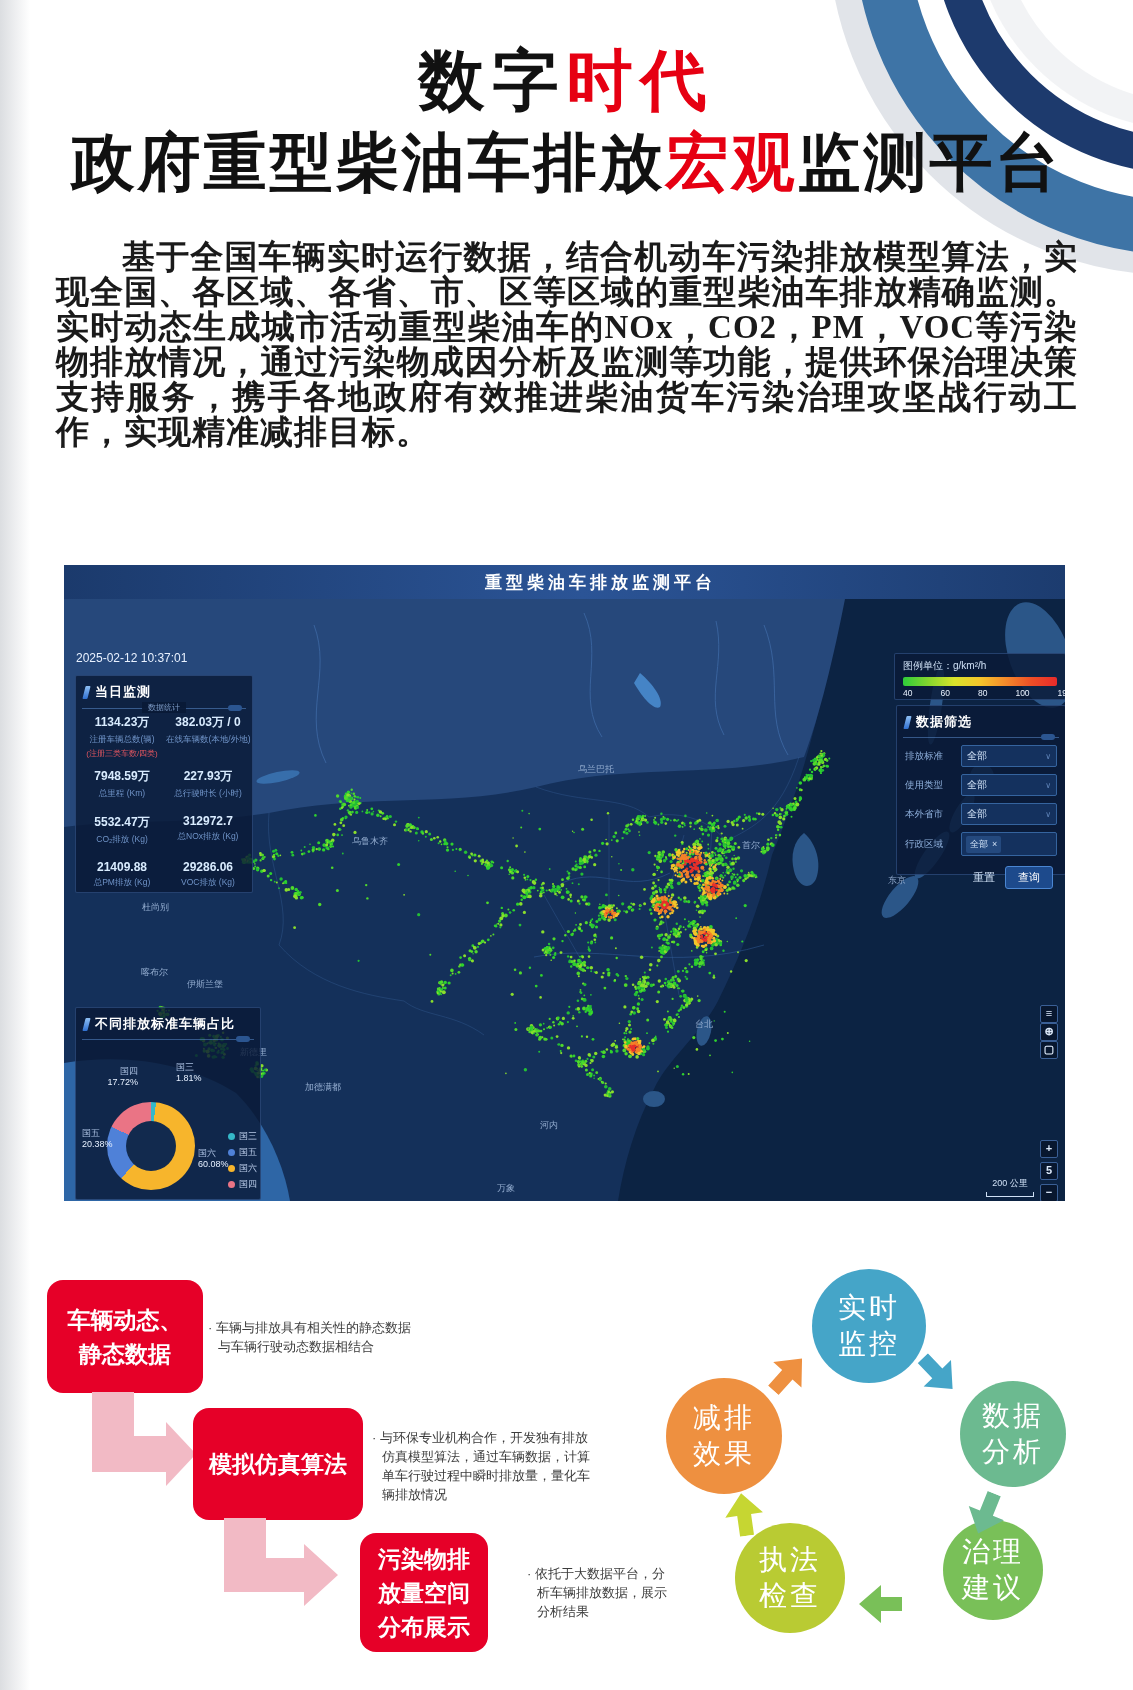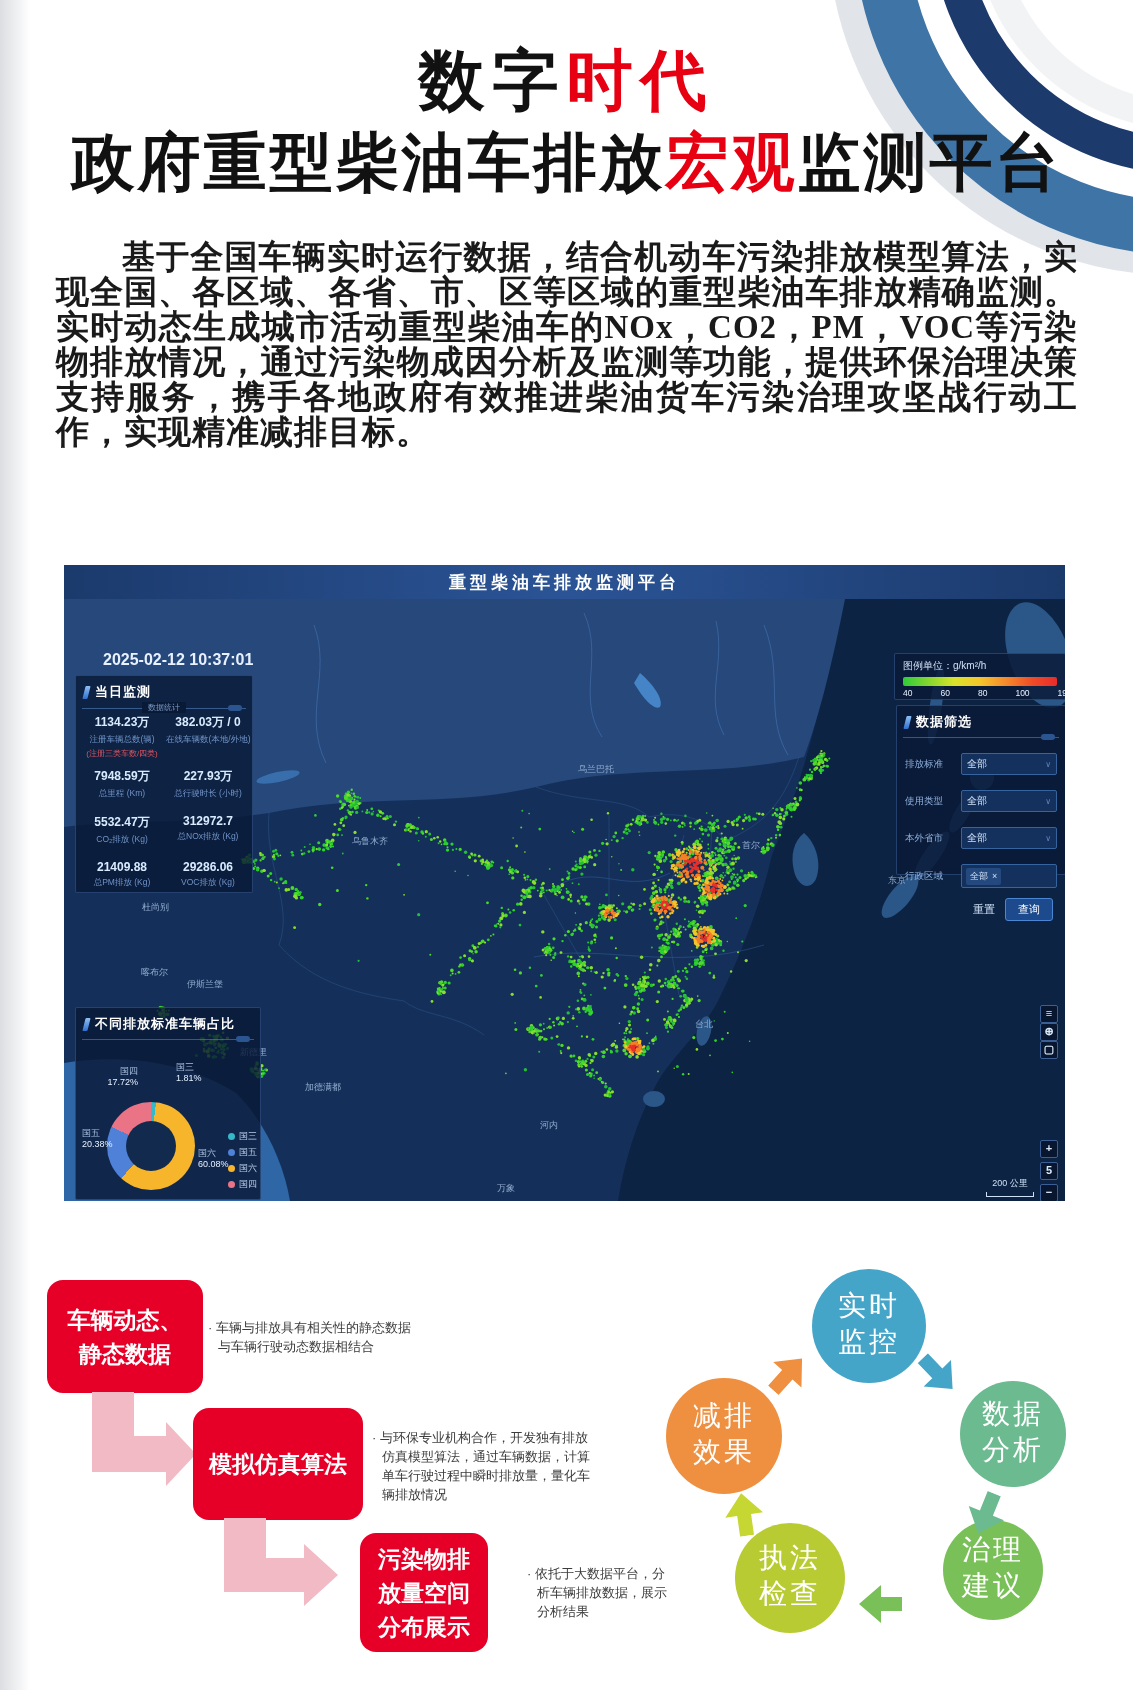--- a/index.html
+++ b/index.html
@@ -16,41 +16,41 @@
       font-family:"Liberation Serif",serif;font-weight:600;color:#1a1a1a;
       font-size:33px;line-height:35px;text-align:justify;text-indent:66px;letter-spacing:1px;}
   .leftshade{position:absolute;left:0;top:0;width:30px;height:1690px;
       background:linear-gradient(90deg,rgba(190,194,200,.55),rgba(190,194,200,0));}
   
   #dash{position:absolute;left:64px;top:565px;width:1001px;height:636px;
       background:#14305a;overflow:hidden;}
   #dashHeader{position:absolute;left:0;top:0;width:1001px;height:34px;z-index:6;
       background:linear-gradient(90deg,#1b3a6c,#2b5496 50%,#1b3a6c);
       display:flex;align-items:center;justify-content:center;
-      color:#fff;font-size:17px;font-weight:700;letter-spacing:4px;}
+      color:#fff;font-size:17px;font-weight:700;letter-spacing:4px;padding-left:36px;}
   .panel{position:absolute;background:rgba(10,26,55,.82);
       border:1px solid rgba(86,136,205,.35);border-radius:2px;z-index:5;box-sizing:border-box;}
   .p-head{display:flex;align-items:center;gap:6px;padding:7px 8px 4px 8px;}
   .accent{width:5px;height:13px;background:linear-gradient(180deg,#8fc0f5,#2f6fd0);
       transform:skewX(-14deg);border-radius:1px;}
   .p-title{color:#fff;font-size:13px;font-weight:700;letter-spacing:1px;}
   .p-div{height:1px;background:rgba(96,148,215,.5);margin:0 6px;position:relative;}
   .p-sub{position:absolute;left:50%;top:-6px;transform:translateX(-50%);
       background:rgba(10,26,55,.95);padding:0 6px;color:#7e9cc7;font-size:8px;}
   .p-toggle{position:absolute;right:4px;top:-3px;width:14px;height:6px;border-radius:3px;
       background:#2b5590;}
   .statcell{position:absolute;width:84px;text-align:center;}
   .statv{color:#d9ecff;font-size:12px;font-weight:700;white-space:nowrap;}
   .statl{color:#6f93c7;font-size:8.5px;margin-top:3px;white-space:nowrap;}
   .statn{color:#e0555f;font-size:8px;margin-top:2px;white-space:nowrap;}
   .lg-bar{height:9px;border-radius:2px;margin:4px 8px 2px 8px;
       background:linear-gradient(90deg,#2ecc3a,#86d62e,#d9e32b,#f5c52b,#f58a2b,#ef4e26,#e82b2b);}
   .lg-ticks{display:flex;justify-content:flex-start;margin:1px 8px 0 8px;
       color:#eaf3ff;font-size:8.5px;gap:28px;}
-  .f-row{display:flex;align-items:center;gap:6px;margin:15px 8px 0 8px;}
+  .f-row{display:flex;align-items:center;gap:6px;margin:7px 8px 0 8px;}
   .f-label{color:#8fb0dc;font-size:9.5px;width:50px;white-space:nowrap;}
   .sel{flex:1;height:20px;background:#14315e;border:1px solid #35649f;border-radius:2px;
       color:#cfe0f5;font-size:10px;display:flex;align-items:center;
       justify-content:space-between;padding:0 5px;}
   .chev{color:#5f84b8;font-size:8px;}
   .tagbox{flex:1;height:22px;background:#14315e;border:1px solid #35649f;border-radius:2px;
       display:flex;align-items:center;padding:0 4px;}
   .tag{background:#24497e;color:#cfe0f5;font-size:9px;border-radius:2px;
       padding:2px 4px;display:flex;gap:4px;align-items:center;}
   .f-btns{display:flex;justify-content:flex-end;align-items:center;gap:10px;margin:10px 12px 0 0;}
@@ -74,21 +74,21 @@
       border-bottom:1px solid #cfe0f5;margin-top:2px;}
   
   .redbox{position:absolute;background:#e60028;border-radius:16px;color:#fff;
       display:flex;align-items:center;justify-content:center;text-align:center;
       font-size:23px;line-height:34px;font-weight:700;padding:0 10px;box-sizing:border-box;}
   .flow-desc{position:absolute;color:#3c3c3c;font-size:13px;line-height:19px;
       text-indent:-10px;padding-left:10px;}
   
   .circle{position:absolute;border-radius:50%;display:flex;flex-direction:column;
       align-items:center;justify-content:center;color:#fff;
-      font-family:Liberation Mono, monospace;font-size:28px;line-height:36px;letter-spacing:3px;}
+      font-family:Liberation Sans, sans-serif;font-size:28px;line-height:36px;letter-spacing:3px;}
   .barrow{position:absolute;width:44px;height:44px;z-index:1;}
 </style>
 </head>
 <body>
 
 <div class="leftshade"></div>
 
 <svg class="abs" style="right:0;top:0;" width="420" height="280" viewBox="0 0 420 280">
   <circle cx="460" cy="-70" r="330" fill="none" stroke="#d9dde3" stroke-width="30" opacity="0.8"></circle>
   <circle cx="468" cy="-72" r="300" fill="none" stroke="#3e74a6" stroke-width="54"></circle>
@@ -2862,21 +2862,21 @@
         <circle cx="303.4" cy="333.4" r="1.2" fill="#4fd92b"></circle>
         <circle cx="291.0" cy="267.4" r="1.6" fill="#8ade2c"></circle>
         <circle cx="354.7" cy="349.7" r="1.6" fill="#23bf35"></circle>
       </g>
   </svg>
 
   <div id="dashHeader">
       <span>重型柴油车排放监测平台</span>
     </div>
 
-  <div class="abs" style="left:12px;top:86px;z-index:5;color:#e8f1ff;font-size:16px;font-weight:700;margin-left:27px;">2025-02-12 10:37:01</div>
+  <div class="abs" style="left:12px;top:86px;z-index:5;color:#e8f1ff;font-size:12px;font-weight:400;">2025-02-12 10:37:01</div>
 
   <div class="mlabel" style="left:514px;top:198px;">乌兰巴托</div>
   <div class="mlabel" style="left:288px;top:270px;">乌鲁木齐</div>
   <div class="mlabel" style="left:78px;top:336px;">杜尚别</div>
   <div class="mlabel" style="left:77px;top:401px;">喀布尔</div>
   <div class="mlabel" style="left:123px;top:413px;">伊斯兰堡</div>
   <div class="mlabel" style="left:176px;top:481px;">新德里</div>
   <div class="mlabel" style="left:241px;top:516px;">加德满都</div>
   <div class="mlabel" style="left:433px;top:617px;">万象</div>
   <div class="mlabel" style="left:476px;top:554px;">河内</div>

